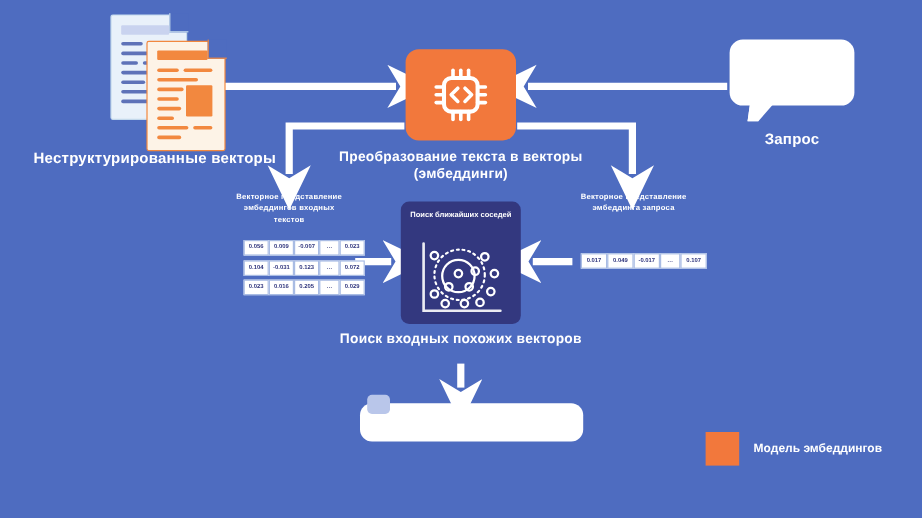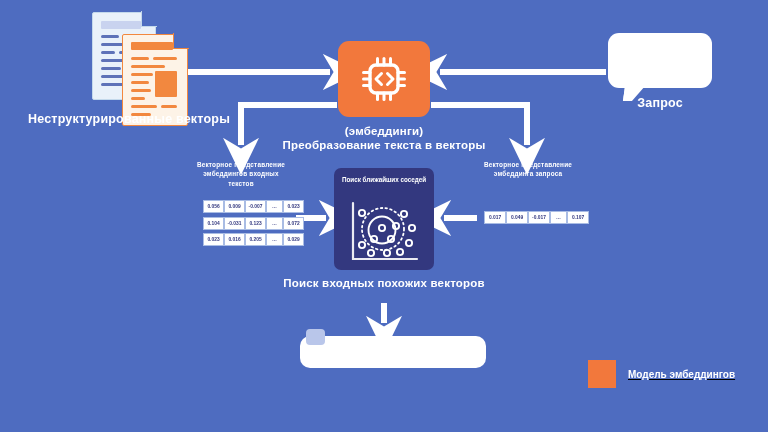--- a/index.html
+++ b/index.html
@@ -11,21 +11,21 @@
     position:relative;
   }
   .stage{position:absolute;inset:0;}
   .abs{position:absolute;}
 
   
   .lbl{
     color:#ffffff;font-weight:bold;text-align:center;
     line-height:1.25;letter-spacing:.2px;
   }
-  .lbl-big{font-size:12.5px;}
+  .lbl-big{font-size:12.5px;margin-top:13px;}
   .lbl-main{font-size:11.5px;}
   .lbl-small{font-size:6.4px;line-height:1.45;}
 
   
   .doc{position:absolute;}
   .doc-back{
     left:92px;top:12px;width:62px;height:86px;
     background:#e9f1fa;border:1.6px solid #c4d9ec;border-radius:2px;
   }
   .doc-back .fold{
@@ -97,21 +97,21 @@
     left:300px;top:336px;width:186px;height:32px;
     background:#ffffff;border-radius:10px;
   }
   .results-tab{
     left:306px;top:329px;width:19px;height:16px;
     background:#b9c6ea;border-radius:4px;
   }
 
   
   .legend{left:588px;top:360px;}
-  .lg-row{display:flex;align-items:center;margin-bottom:9px;text-decoration:underline;}
+  .lg-row{display:flex;align-items:center;margin-bottom:9px;}
   .sw{width:28px;height:28px;margin-right:12px;flex:none;}
   .lg-txt{color:#fff;font-size:10px;font-weight:bold;white-space:nowrap;}
 
   
   .arrows{position:absolute;inset:0;pointer-events:none;}
 </style>
 </head>
 <body>
 
 <div class="stage">
@@ -209,22 +209,22 @@
         <line x1="4.5" y1="31.5" x2="11" y2="31.5"></line>
         <line x1="39" y1="18.5" x2="45.5" y2="18.5"></line>
         <line x1="39" y1="25" x2="45.5" y2="25"></line>
         <line x1="39" y1="31.5" x2="45.5" y2="31.5"></line>
       </g>
       <path d="M22.5,19.5 L17,25 L22.5,30.5" fill="none" stroke="#ffffff" stroke-width="3" stroke-linecap="round" stroke-linejoin="round"></path>
       <path d="M28.5,19.5 L34,25 L28.5,30.5" fill="none" stroke="#ffffff" stroke-width="3" stroke-linecap="round" stroke-linejoin="round"></path>
     </svg>
   </div>
   <div class="abs lbl lbl-main" style="left:268px;top:124px;width:232px;">
+    <div>Преобразование текста в векторы</div>
     <div>(эмбеддинги)</div>
-    <div>Преобразование текста в векторы</div>
   </div>
 
   <div class="abs lbl lbl-small" style="left:191px;top:160px;width:100px;">Векторное представление эмбеддингов входных текстов</div>
 
   <div class="abs" style="left:203px;top:200px;">
     <div class="mrow">
       <div class="cell w1">0.056</div>
       <div class="cell w1">0.009</div>
       <div class="cell w1">-0.007</div>
       <div class="cell wd">…</div>

